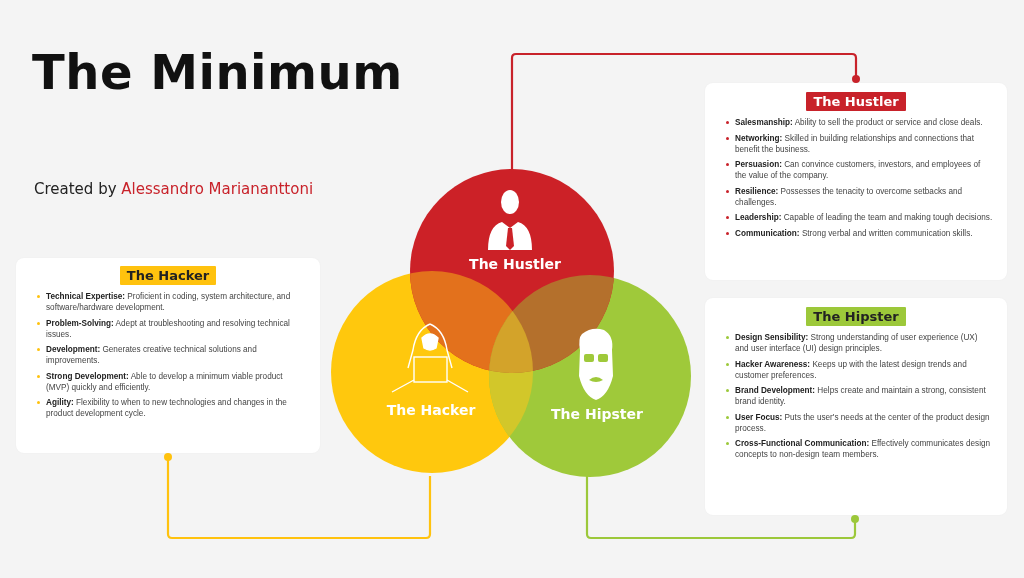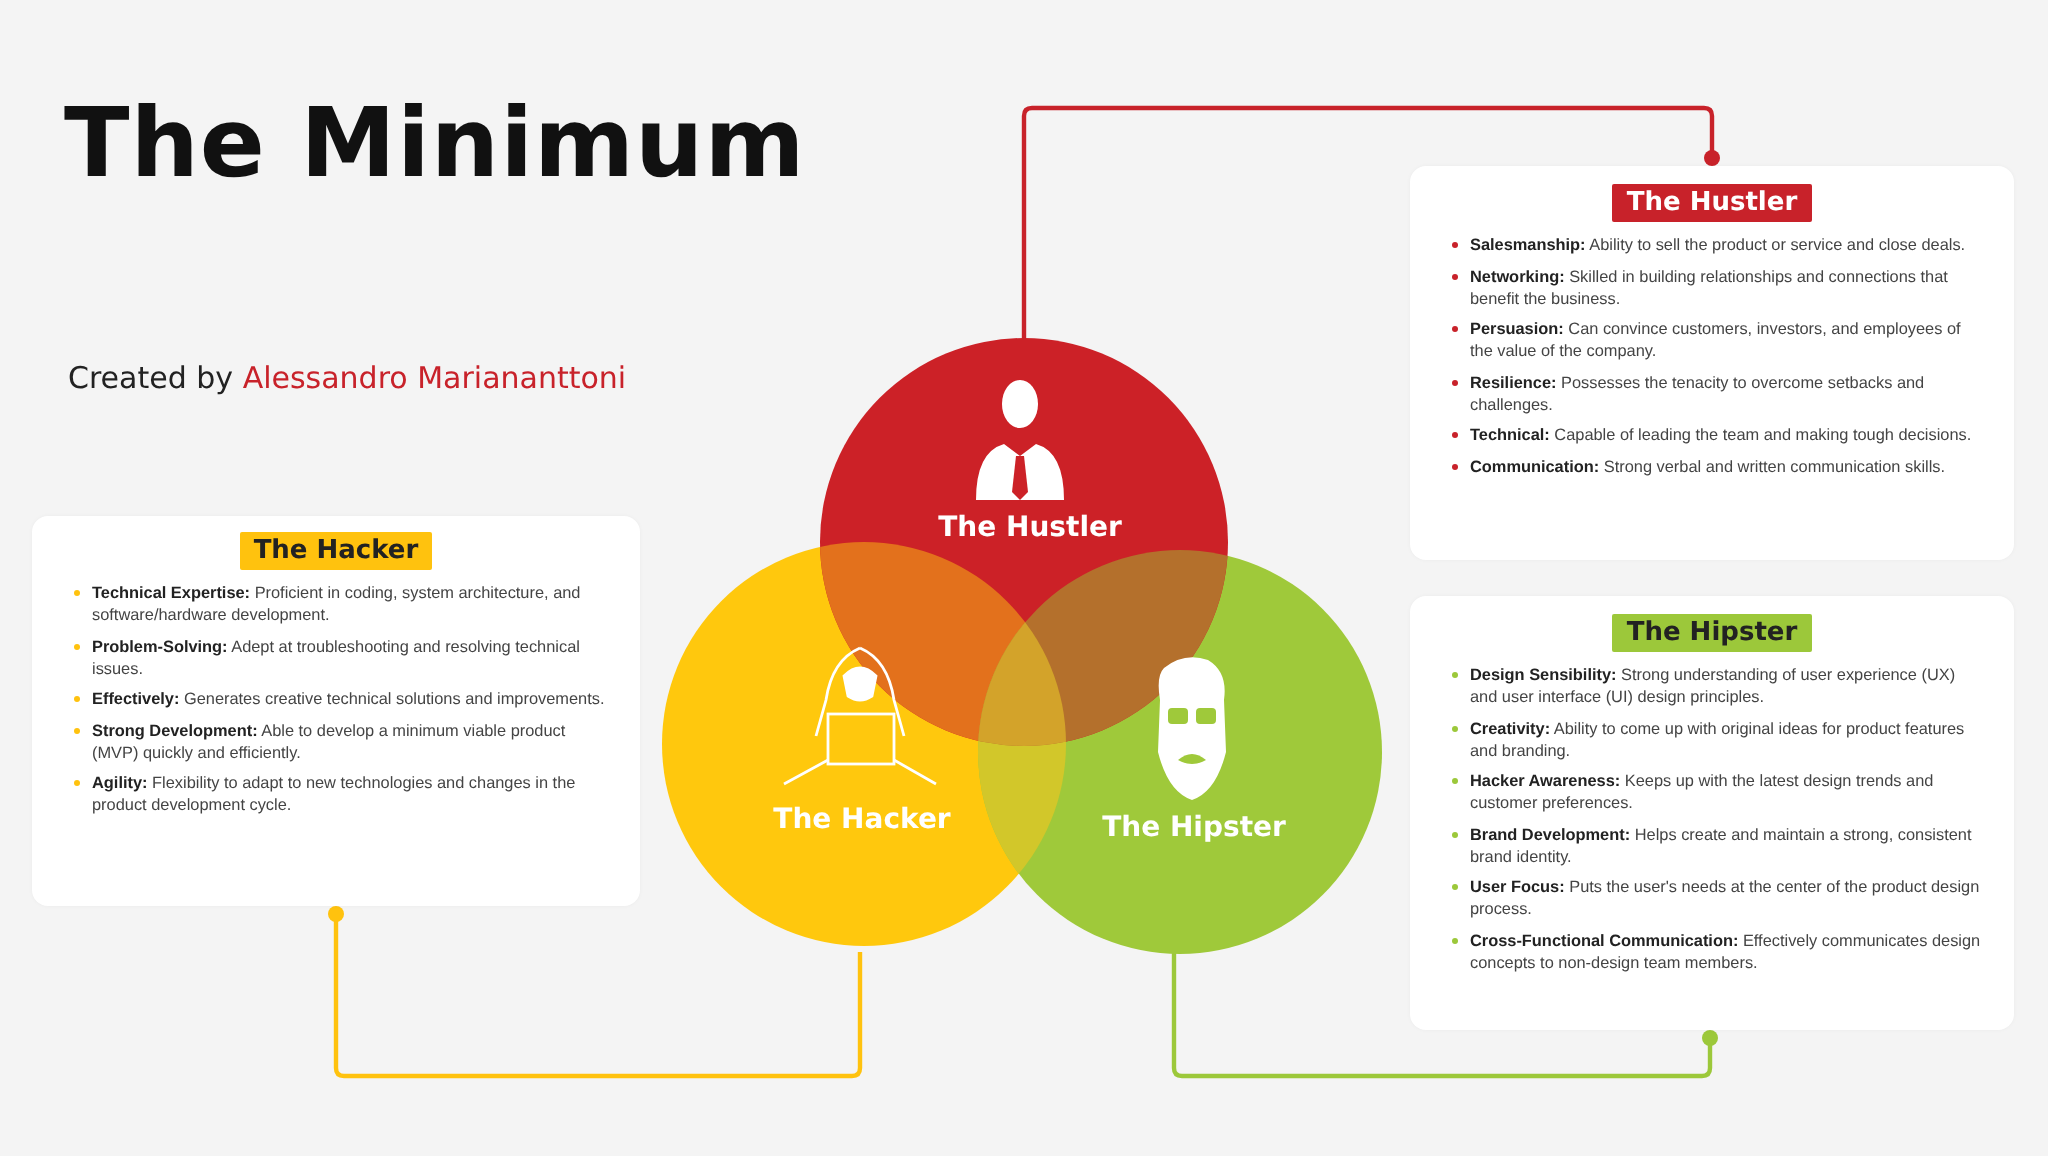--- a/index.html
+++ b/index.html
@@ -131,39 +131,38 @@
 <div class="circle-label" style="left:431px; top:402px;">The Hacker</div>
 <div class="circle-label" style="left:597px; top:406px;">The Hipster</div>
 
 <div class="card hustler">
   <div class="badge">The Hustler</div>
   <ul>
     <li><b>Salesmanship:</b> <span>Ability to sell the product or service and close deals.</span></li>
     <li><b>Networking:</b> <span>Skilled in building relationships and connections that benefit the business.</span></li>
     <li><b>Persuasion:</b> <span>Can convince customers, investors, and employees of the value of the company.</span></li>
     <li><b>Resilience:</b> <span>Possesses the tenacity to overcome setbacks and challenges.</span></li>
-    <li><b>Technical:</b> <span>Capable of leading the team and making tough decisions.</span></li>
+    <li><b>Leadership:</b> <span>Capable of leading the team and making tough decisions.</span></li>
     <li><b>Communication:</b> <span>Strong verbal and written communication skills.</span></li>
   </ul>
 </div>
 
 <div class="card hipster">
   <div class="badge">The Hipster</div>
   <ul>
     <li><b>Design Sensibility:</b> <span>Strong understanding of user experience (UX) and user interface (UI) design principles.</span></li>
-    <li><b>Creativity:</b> <span>Ability to come up with original ideas for product features and branding.</span></li>
     <li><b>Hacker Awareness:</b> <span>Keeps up with the latest design trends and customer preferences.</span></li>
     <li><b>Brand Development:</b> <span>Helps create and maintain a strong, consistent brand identity.</span></li>
     <li><b>User Focus:</b> <span>Puts the user's needs at the center of the product design process.</span></li>
     <li><b>Cross-Functional Communication:</b> <span>Effectively communicates design concepts to non-design team members.</span></li>
   </ul>
 </div>
 
 <div class="card hacker">
   <div class="badge">The Hacker</div>
   <ul>
     <li><b>Technical Expertise:</b> <span>Proficient in coding, system architecture, and software/hardware development.</span></li>
     <li><b>Problem-Solving:</b> <span>Adept at troubleshooting and resolving technical issues.</span></li>
-    <li><b>Effectively:</b> <span>Generates creative technical solutions and improvements.</span></li>
+    <li><b>Development:</b> <span>Generates creative technical solutions and improvements.</span></li>
     <li><b>Strong Development:</b> <span>Able to develop a minimum viable product (MVP) quickly and efficiently.</span></li>
-    <li><b>Agility:</b> <span>Flexibility to adapt to new technologies and changes in the product development cycle.</span></li>
+    <li><b>Agility:</b> <span>Flexibility to when to new technologies and changes in the product development cycle.</span></li>
   </ul>
 </div>
 
 </body></html>

